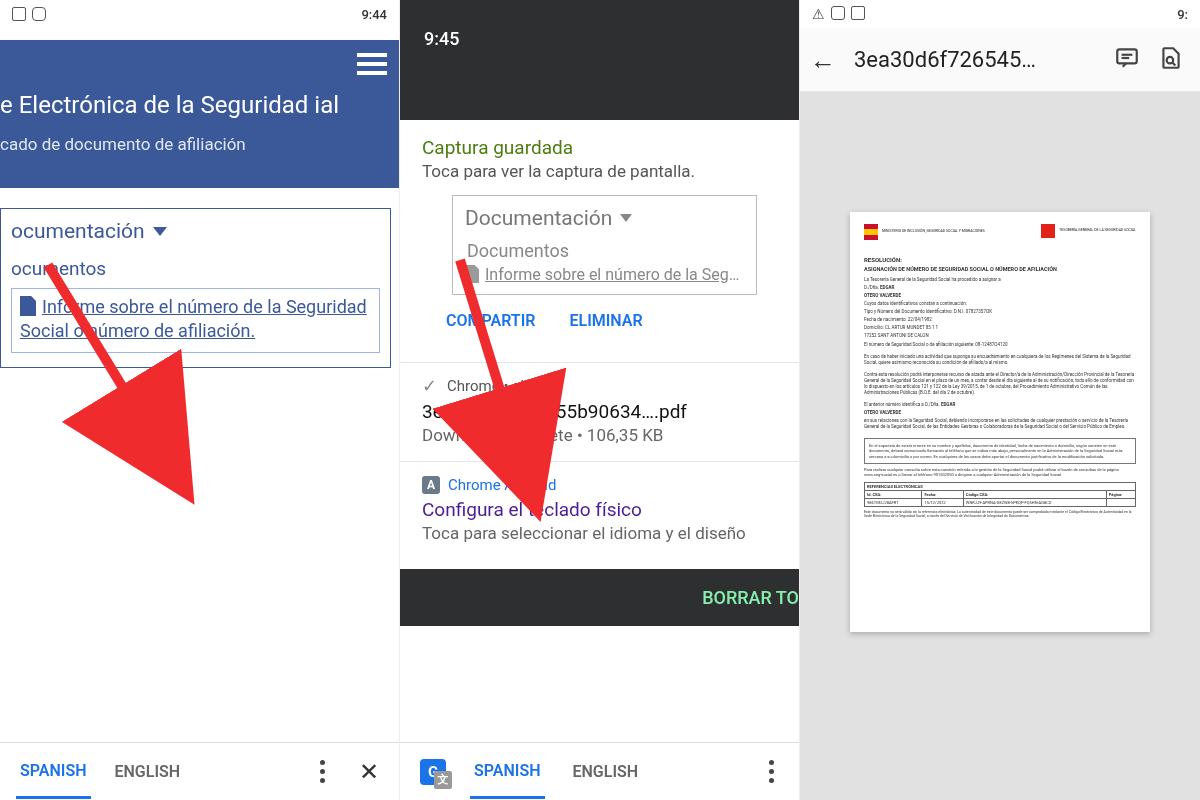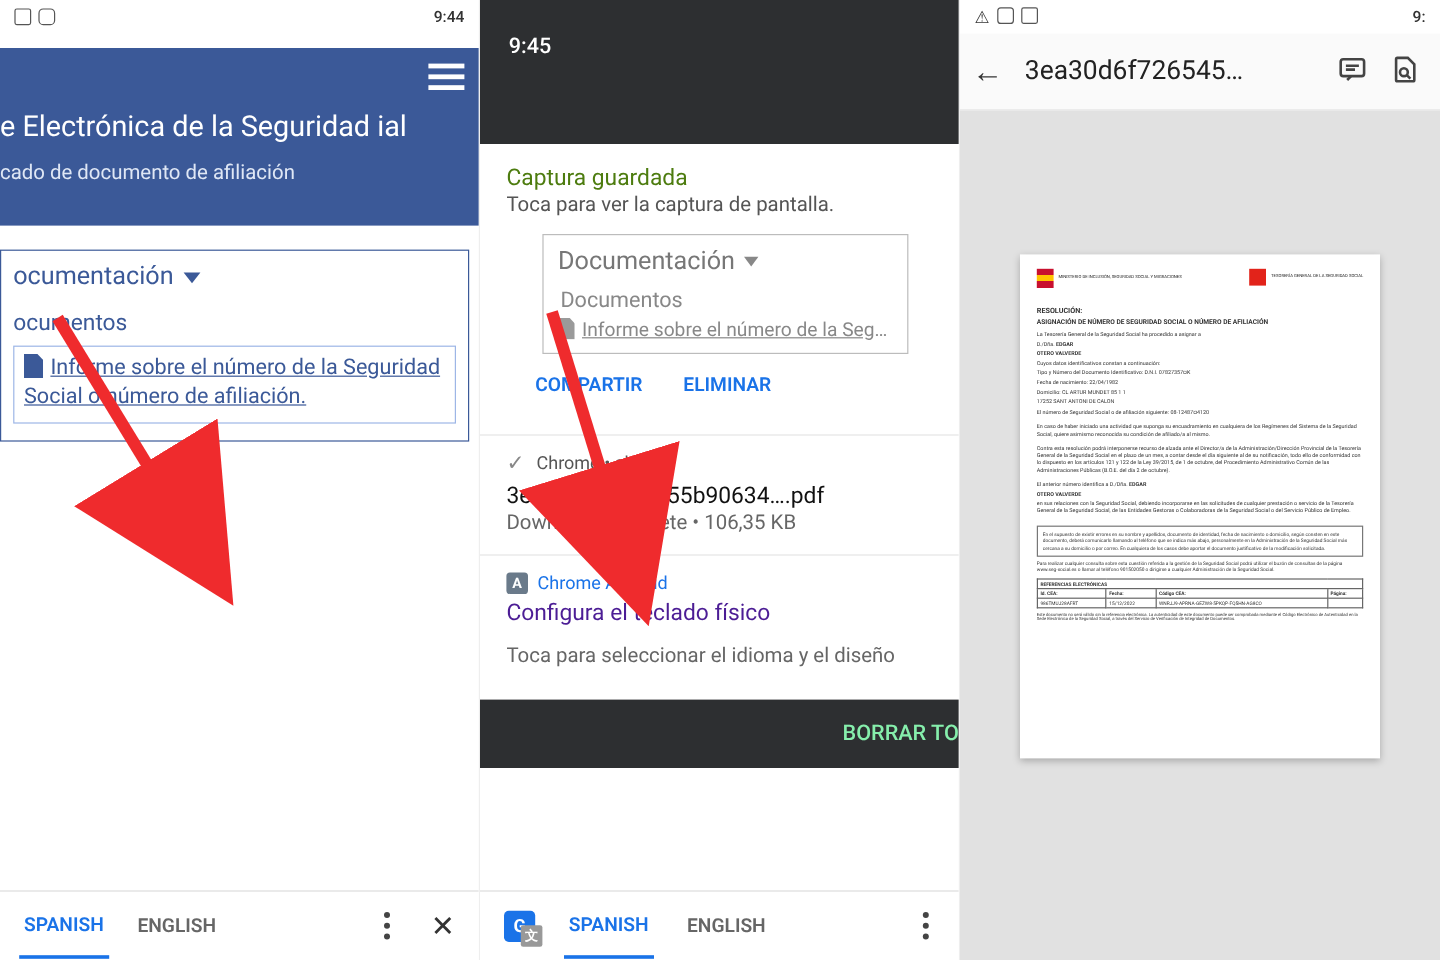--- a/index.html
+++ b/index.html
@@ -57,21 +57,21 @@
   .divider { height:1px; background:#e4e4e4; margin:0 0 6px 0;}
   .dlrow { padding:6px 22px 16px 22px;}
   .dlrow .src { color:#555; font-size:15px; display:flex; align-items:center; gap:10px;}
   .dlrow .src .chk { color:#888; font-size:18px;}
   .dlrow .file { font-size:19px; color:#111; margin-top:4px; overflow:hidden; white-space:nowrap; text-overflow:ellipsis;}
   .dlrow .meta { font-size:17px; color:#666; margin-top:2px;}
   .androw { padding:8px 22px 16px 22px;}
   .androw .src { color:#1a73e8; font-size:15px; display:flex; align-items:center; gap:8px;}
   .badge { width:18px; height:18px; background:#6a7a8a; color:#fff; font-size:12px; font-weight:700; border-radius:3px; display:flex; align-items:center; justify-content:center;}
   .androw .t1 { font-size:19px; color:#4c1d95; margin-top:4px;}
-  .androw .t2 { font-size:17px; color:#666; margin-top:15px;}
+  .androw .t2 { font-size:17px; color:#666; margin-top:2px;}
   .borrar { background:#2d2f31; color:#86efac; font-size:18px; font-weight:500; padding:18px 0 18px 0; margin-top:10px; text-align:right; padding-right:0; overflow:hidden; white-space:nowrap;}
   .col2 .translate-bar { justify-content:flex-start; gap:24px; padding-left:20px;}
   .gicon { width:26px; height:26px; background:#1a73e8; color:#fff; font-weight:700; border-radius:4px; display:flex; align-items:center; justify-content:center; font-size:15px; position:relative;}
   .gicon::after { content:"文"; position:absolute; width:18px; height:18px; background:#999; bottom:-4px; right:-6px; border-radius:2px; font-size:11px; display:flex; align-items:center; justify-content:center;}
 
   
   .c3bar { height:64px; display:flex; align-items:center; gap:18px; padding:0 16px 0 10px; background:#fafafa; border-bottom:1px solid #e8e8e8;}
   .back { font-size:26px; line-height:1; color:#333; }
   .c3title { flex:1; font-size:22px; color:#222; white-space:nowrap; overflow:hidden; text-overflow:ellipsis;}
   .c3icon svg { width:26px; height:26px; stroke:#444; }

